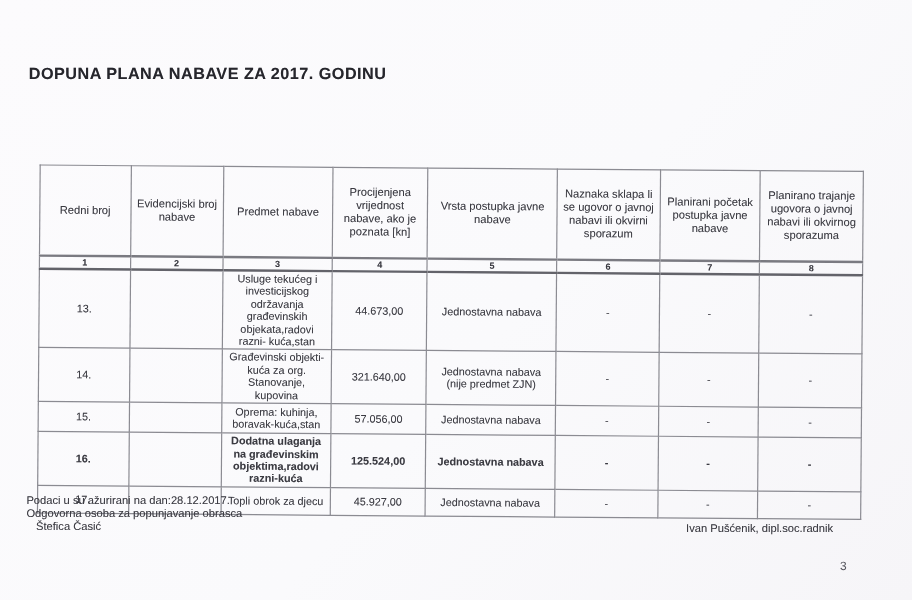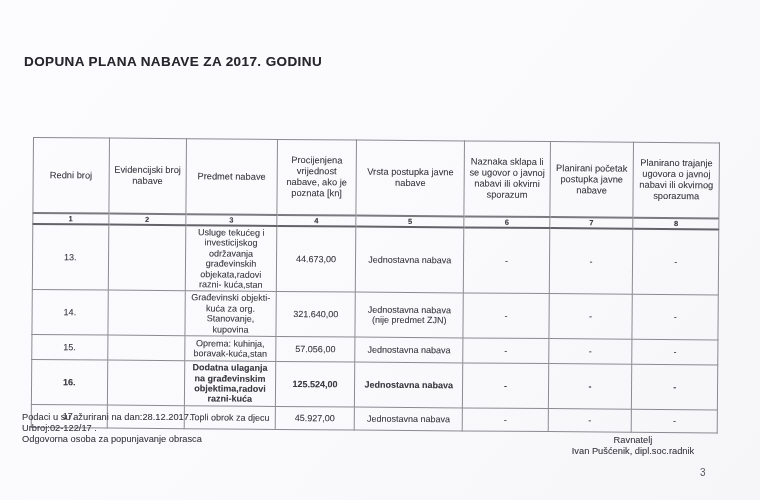--- a/index.html
+++ b/index.html
@@ -195,24 +195,23 @@
         <td>-</td>
         <td>-</td>
         <td>-</td>
       </tr>
     </tbody>
       </table>
   </div>
 
   <div class="footer-left">
     <div>Podaci u su ažurirani na dan:28.12.2017.</div>
-    <div>Urbroj:02-122/17 .</div>
     <div>Odgovorna osoba za popunjavanje obrasca</div>
+    <div class="indent">Štefica Časić</div>
   </div>
 
   <div class="footer-right">
-    <div>Ravnatelj</div>
     <div>Ivan Pušćenik, dipl.soc.radnik</div>
   </div>
 
   <div class="page-number">3</div>
 
 </div>
 
 </body></html>

